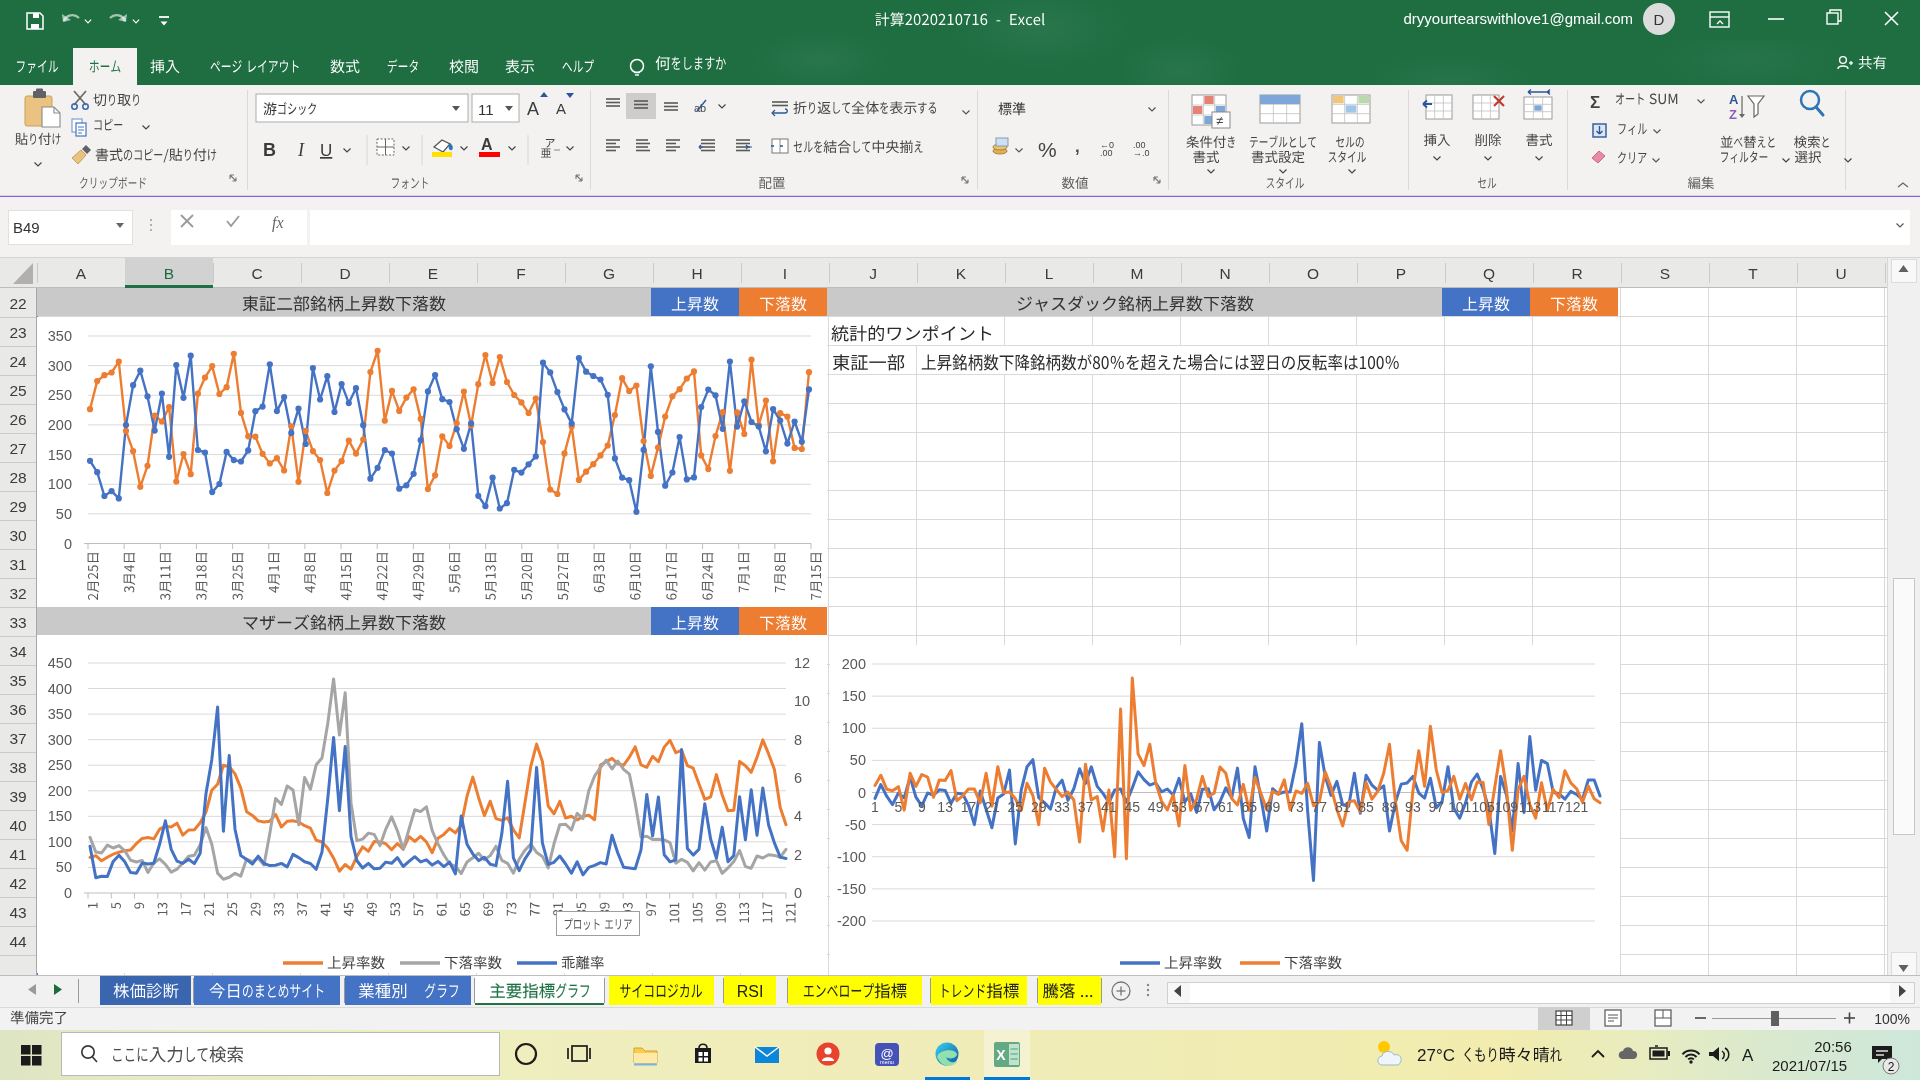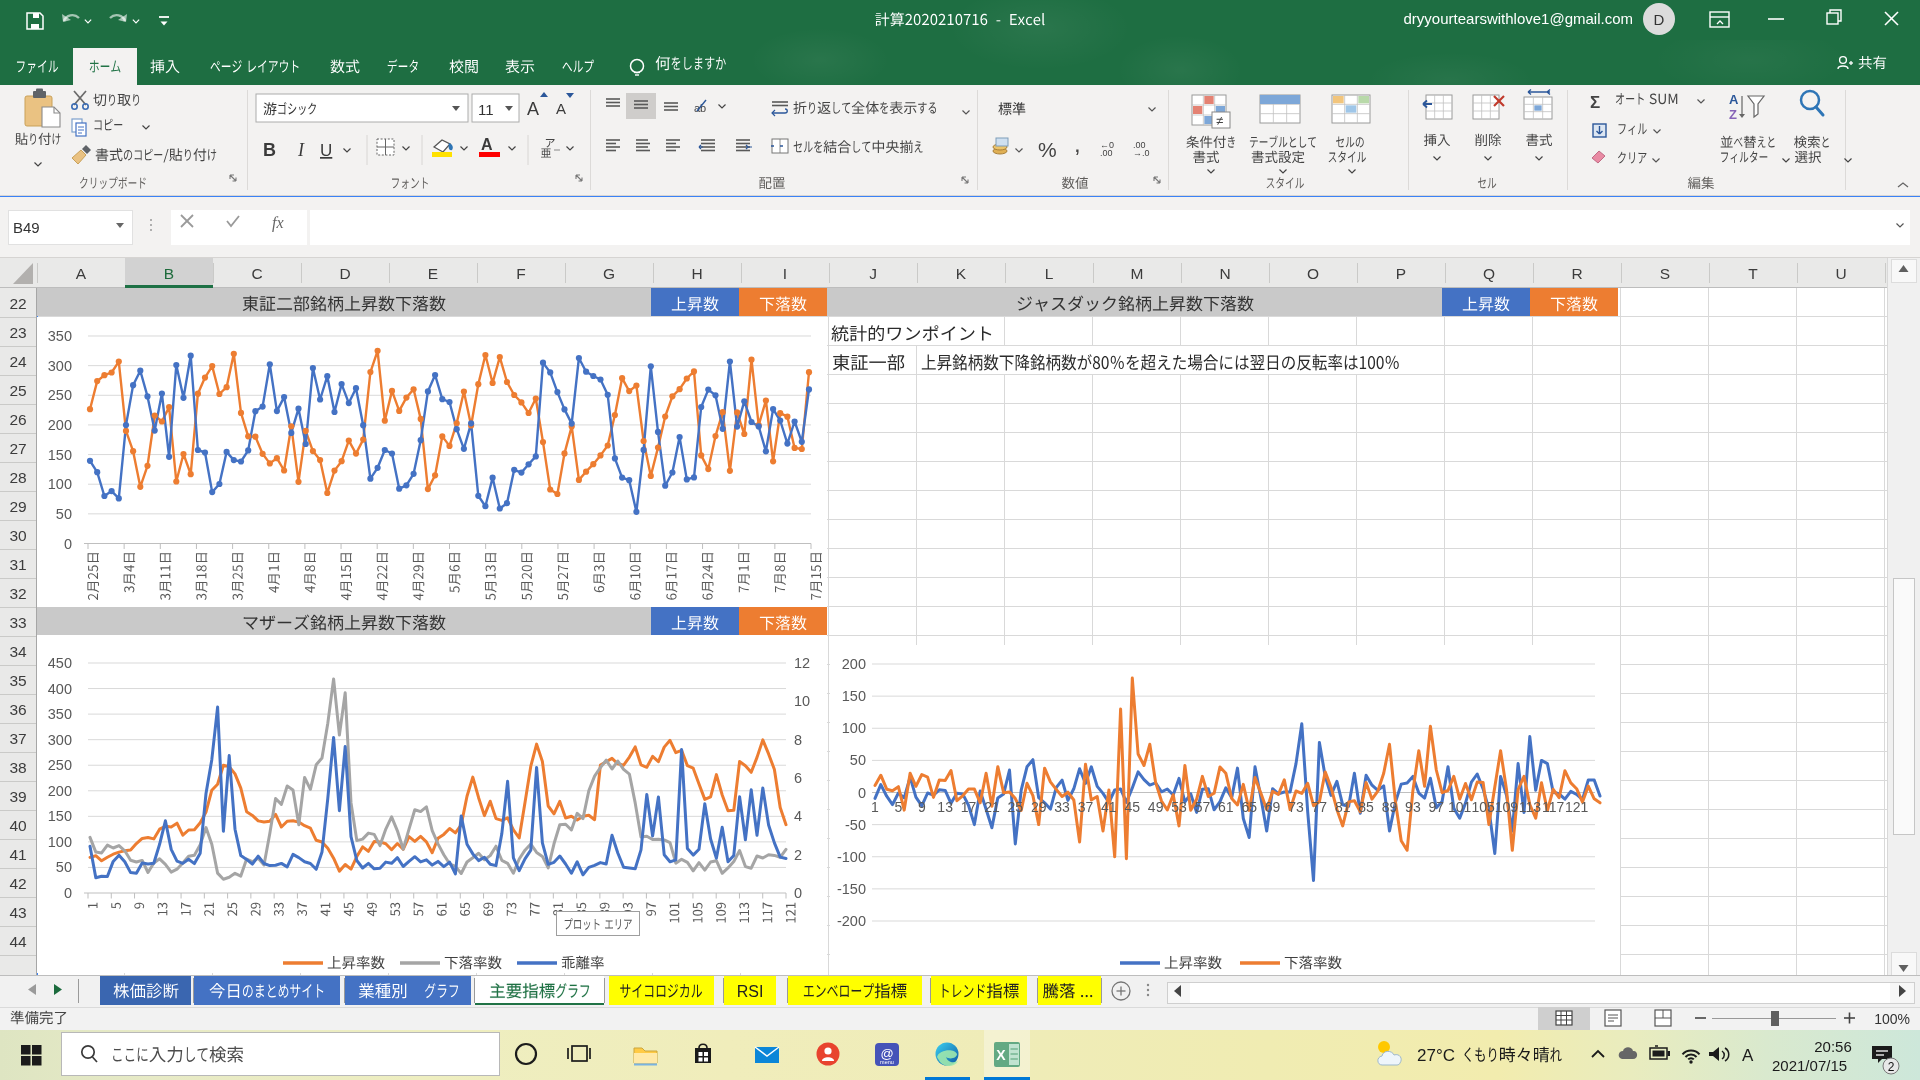--- a/index.html
+++ b/index.html
@@ -1,16 +1,16 @@
 <!DOCTYPE html>
 <html><head><meta charset="utf-8"><style>
 
 *{margin:0;padding:0;box-sizing:border-box}
 html,body{width:1920px;height:1080px;overflow:hidden;font-family:"Liberation Sans",sans-serif}
-#scr{position:relative;width:1920px;height:1080px;background:#3b82f6}
+#scr{position:relative;width:1920px;height:1080px;background:#8b5cf6}
 .abs{position:absolute}
 
 </style></head><body>
 <div id="scr">
 <div class="abs" style="left:0;top:0;width:1920px;height:85px;background:#1e6e42"></div>
 <div class="abs" style="left:700px;top:0;width:560px;height:85px;background:radial-gradient(ellipse 130px 60px at 340px 28px,rgba(255,255,255,.055),rgba(255,255,255,0) 70%),radial-gradient(ellipse 100px 46px at 120px 60px,rgba(255,255,255,.05),rgba(255,255,255,0) 70%),radial-gradient(ellipse 90px 50px at 480px 70px,rgba(255,255,255,.05),rgba(255,255,255,0) 70%)"></div>
 <div class="abs" style="left:1300px;top:40px;width:620px;height:45px;background:radial-gradient(ellipse 120px 40px at 150px 40px,rgba(255,255,255,.045),rgba(255,255,255,0) 70%),radial-gradient(ellipse 140px 50px at 450px 20px,rgba(255,255,255,.04),rgba(255,255,255,0) 70%)"></div>
 <div class="abs" style="left:1373px;top:10px;width:260px;height:20px;color:#fff;font-size:15px;text-align:right">dryyourtearswithlove1@gmail.com</div>
 <div class="abs" style="left:73px;top:48px;width:64px;height:37px;background:#f3f2f1"></div>
 <div class="abs" style="left:0;top:85px;width:1920px;height:111px;background:#f3f2f1;border-bottom:1px solid #d8d6d4"></div>

